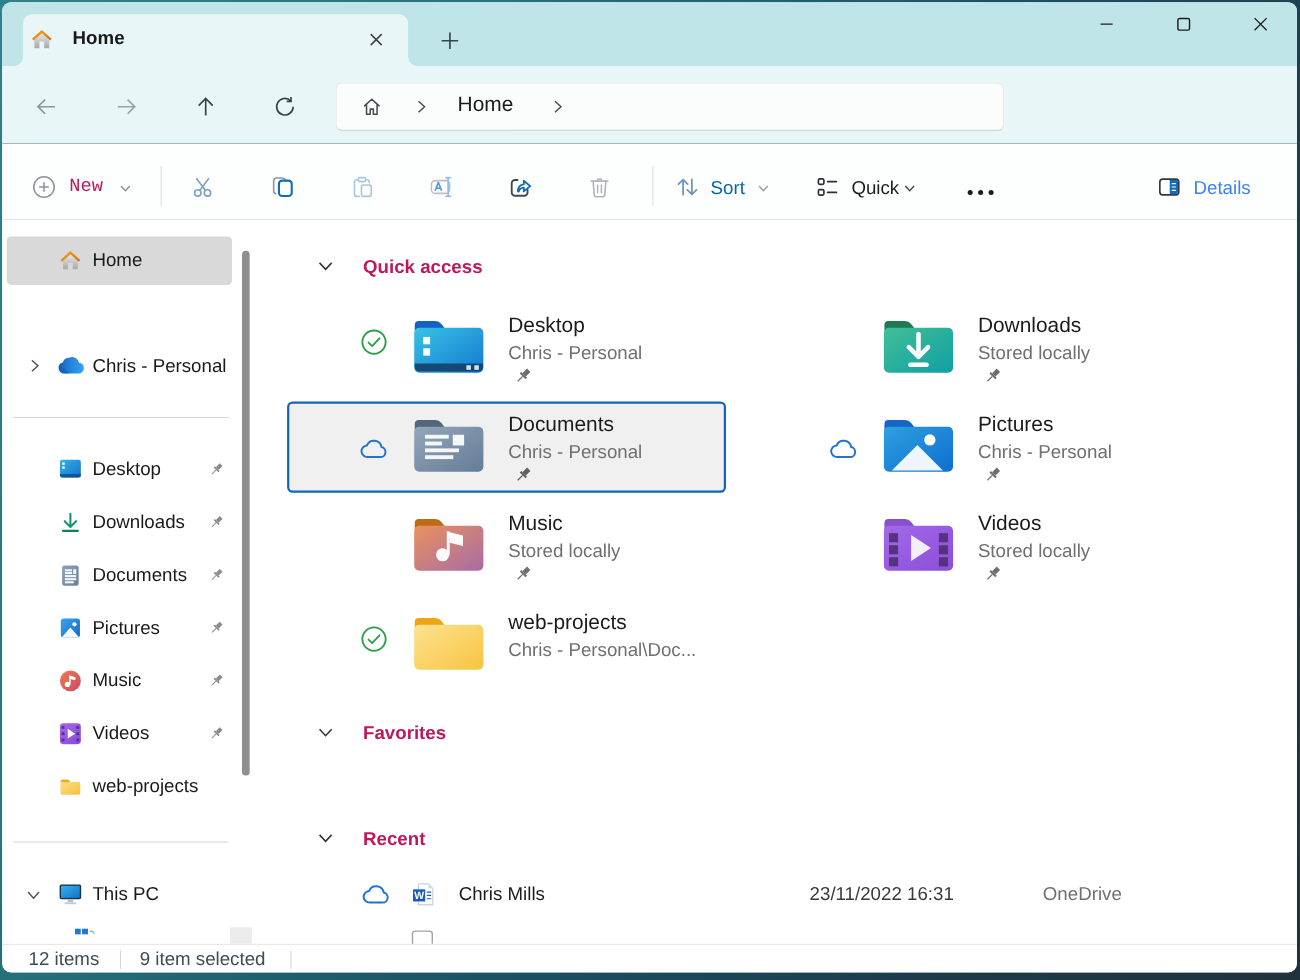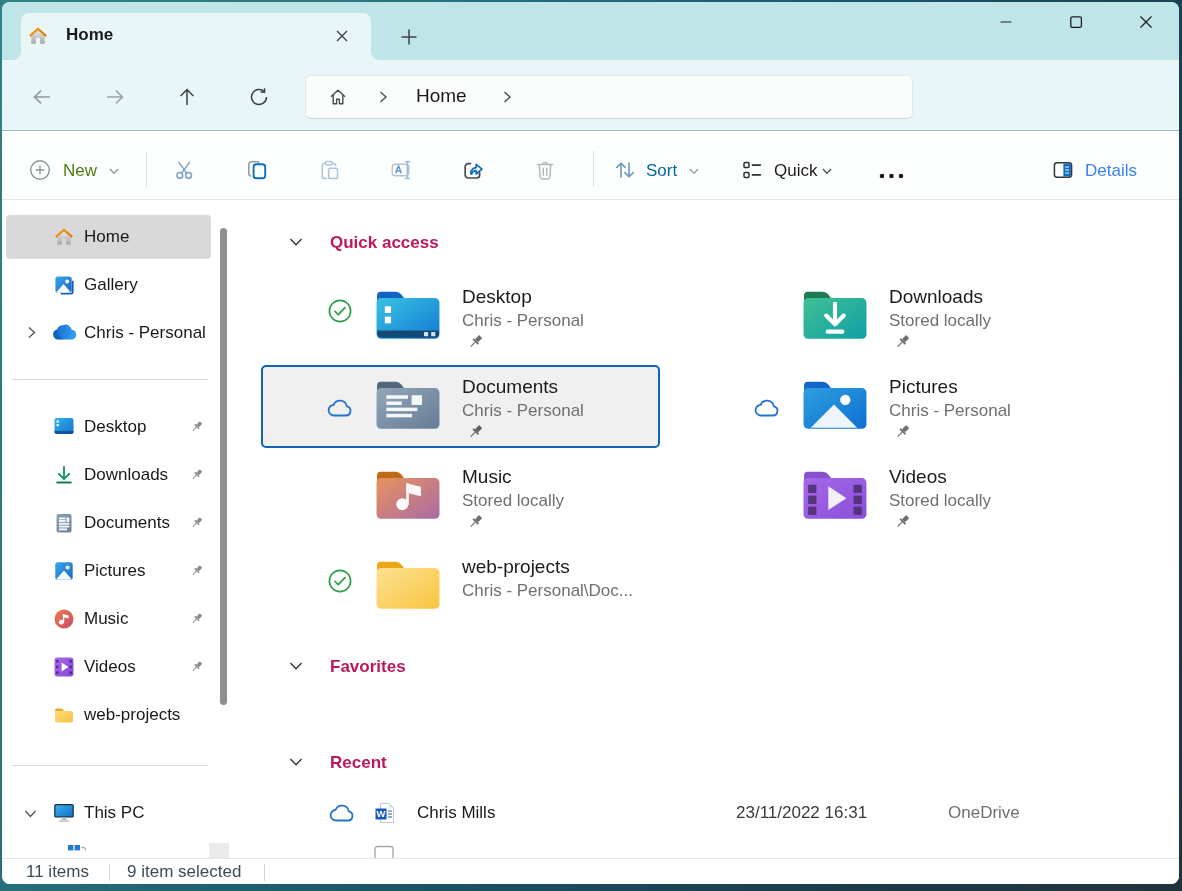--- a/index.html
+++ b/index.html
@@ -123,21 +123,21 @@
     </div>
   </div>
 
   <div id="toolbar">
     <span class="abs" style="left:28px; top:155px;"></span>
 
     <span class="abs" style="left:27px; top:28px;"><svg width="22" height="22" viewBox="0 0 22 22">
       <circle cx="11" cy="11" r="9.3" stroke="#8f9599" stroke-width="1.4" fill="none"></circle>
       <path d="M11 6.6 V15.4 M6.6 11 H15.4" stroke="#8f9599" stroke-width="1.4"></path>
     </svg></span>
-    <span class="abs tbtxt" style="left:61px; top:30px; color:#4d7c0f;">New</span>
+    <span class="abs tbtxt" style="left:61px; top:30px; color:#be185d;font-family:Liberation Mono, monospace;">New</span>
     <span class="abs" style="left:105px; top:33px;"><svg width="14" height="14" viewBox="0 0 14 14">
       <path d="M3 5 7 9.4 11 5" stroke="#8c9296" stroke-width="1.3" fill="none"></path>
     </svg></span>
     <span class="tbsep" style="left:144px;"></span>
 
     <span class="abs" style="left:172px; top:28px;"><svg width="22" height="22" viewBox="0 0 22 22">
       <circle cx="5.8" cy="16.4" r="2.9" stroke="#7da1c4" stroke-width="1.5" fill="none"></circle>
       <circle cx="14.6" cy="16.4" r="2.9" stroke="#7da1c4" stroke-width="1.5" fill="none"></circle>
       <path d="M7.6 14.1 15.6 3.4 M12.8 14.1 4.8 3.4" stroke="#7da1c4" stroke-width="1.5" fill="none" stroke-linecap="round"></path>
     </svg></span>
@@ -210,29 +210,20 @@
     <div id="sidebar">
 
       <div class="srow sel" style="top:15px;">
         <span class="sicon"><svg width="22" height="22" viewBox="0 0 24 24">
           <path d="M4.6 12.2 12 5.6 19.4 12.2 19.4 20.5 14.3 20.5 14.3 14 9.7 14 9.7 20.5 4.6 20.5Z" fill="url(#ghouse)"></path>
           <path d="M2.2 11.2 12 2.4 21.8 11.2 20.2 13 12 5.6 3.8 13Z" fill="url(#groof)"></path>
         </svg></span>
         <span class="slabel">Home</span>
       </div>
 
-      <div class="srow" style="top:63px;">
-        <span class="sicon"><svg width="23" height="23" viewBox="0 0 24 24">
-          <path d="M21.5 7 V19 Q21.5 21.5 19 21.5 H8 V19.5 H19.5 V7 Z" fill="#1160b8"></path>
-          <rect x="2.5" y="2.5" width="17" height="17" rx="2.8" fill="url(#ggal)"></rect>
-          <circle cx="14.8" cy="7.8" r="2" fill="#fff"></circle>
-          <path d="M3.5 19 11 10.5 18.5 19 Q17 19.5 16 19.5 H5.5 Q4.2 19.5 3.5 19 Z" fill="#f4f9ff"></path>
-        </svg></span>
-        <span class="slabel">Gallery</span>
-      </div>
 
       <div class="srow" style="top:111px;">
         <span class="abs" style="left:18px; top:14px;"><svg width="15" height="15" viewBox="0 0 15 15">
           <path d="M5 2.5 10.5 7.5 5 12.5" stroke="#4c5256" stroke-width="1.3" fill="none"></path>
         </svg></span>
         <span class="sicon" style="top:13px;"><svg width="24" height="17" viewBox="0 0 26 17">
           <path d="M10.5 0.6 A6.6 6.6 0 0 0 4.4 5.3 A5.6 5.6 0 0 0 0.2 10.8 A5.6 5.6 0 0 0 5.8 16.2 H19.8 A5.4 5.4 0 0 0 25.2 10.9 A5.4 5.4 0 0 0 20.3 5.6 A6.8 6.8 0 0 0 10.5 0.6 Z" fill="url(#gcloud)"></path>
           <path d="M4.4 5.3 A5.6 5.6 0 0 0 .2 10.8 A5.6 5.6 0 0 0 5.8 16.2 H11 L4.6 9.6 Z" fill="#0d5cae" opacity="0.5"></path>
         </svg></span>
         <span class="slabel">Chris - Personal</span>
@@ -568,21 +559,21 @@
       <span class="abs" style="left:496px; top:603px; font-size:17px; color:#3a3a3a;">23/11/2022 16:31</span>
       <span class="abs" style="left:708px; top:603px; font-size:17px; color:#6f6f6f;">OneDrive</span>
 
       <span class="abs" style="left:133px; top:645px;"><svg width="24" height="14" viewBox="0 0 24 14">
         <path d="M2 13.5 V4 Q2 1.5 4.5 1.5 H17.5 Q20 1.5 20 4 L20 13.5" stroke="#a0a6aa" stroke-width="1.3" fill="none"></path>
       </svg></span>
     </div>
   </div>
 
   <div id="statusbar">
-    <span class="abs" style="left:24px; top:3px;">11 items</span>
+    <span class="abs" style="left:24px; top:3px;">12 items</span>
     <span class="stsep" style="left:107px;"></span>
     <span class="abs" style="left:125px; top:3px;">9 item selected</span>
     <span class="stsep" style="left:262px;"></span>
   </div>
 </div>
 
 <svg width="0" height="0" style="position:absolute;">
   <defs>
     <linearGradient id="groof" x1="0" y1="0" x2="1" y2="1">
       <stop offset="0" stop-color="#f5a623"></stop>

